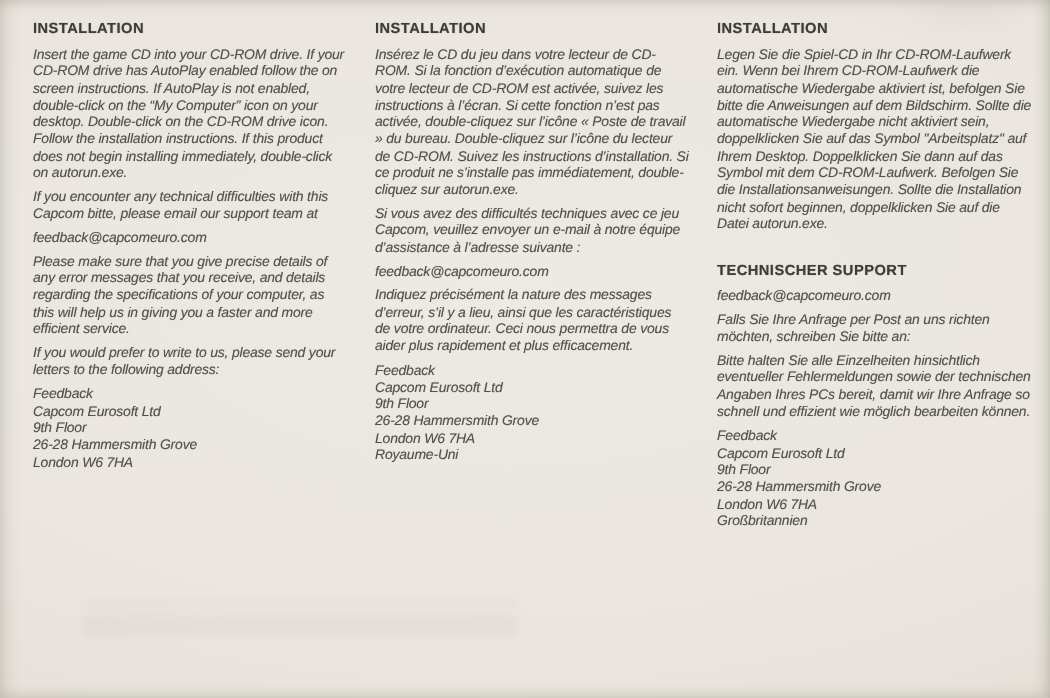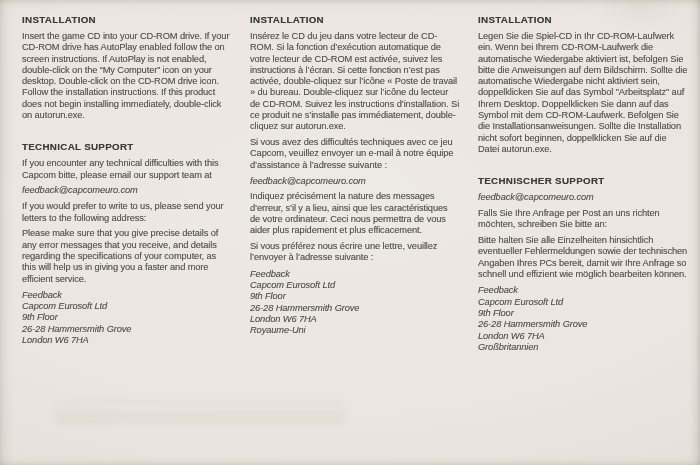--- a/index.html
+++ b/index.html
@@ -39,20 +39,21 @@
     text-shadow: 0 0 0.6px rgba(61, 60, 55, 0.55);
   }
   h2.second { margin-top: 20px; }
   p {
     font-size: 9.3px;
     line-height: 11.3px;
     letter-spacing: -0.12px;
     color: #53524c;
     margin: 0 0 4.5px 0;
     text-shadow: 0 0 0.5px rgba(83, 82, 76, 0.45);
+    font-style: italic;
   }
   p.em { font-style: italic; }
   p.address { font-style: italic; white-space: pre-line; margin-top: 5px; }
   
   .ghost {
     position: absolute;
     pointer-events: none;
     filter: blur(2.5px);
     opacity: 0.10;
   }
@@ -72,39 +73,37 @@
 <div class="page">
 
   <div class="ghost ghost-bottom-left"></div>
   <div class="ghost ghost-top-right"></div>
 
   <div class="columns">
 
     <div class="col">
       <h2>INSTALLATION</h2>
       <p>Insert the game CD into your CD-ROM drive. If your CD-ROM drive has AutoPlay enabled follow the on screen instructions. If AutoPlay is not enabled, double-click on the “My Computer” icon on your desktop. Double-click on the CD-ROM drive icon. Follow the installation instructions. If this product does not begin installing immediately, double-click on autorun.exe.</p>
-      <h2 class="second">TECHNICAL SUPPORT</h2>
       <p>If you encounter any technical difficulties with this Capcom bitte, please email our support team at</p>
       <p class="em">feedback@capcomeuro.com</p>
+      <p>Please make sure that you give precise details of any error messages that you receive, and details regarding the specifications of your computer, as this will help us in giving you a faster and more efficient service.</p>
       <p>If you would prefer to write to us, please send your letters to the following address:</p>
-      <p>Please make sure that you give precise details of any error messages that you receive, and details regarding the specifications of your computer, as this will help us in giving you a faster and more efficient service.</p>
       <p class="address">Feedback
 Capcom Eurosoft Ltd
 9th Floor
 26-28 Hammersmith Grove
 London W6 7HA</p>
     </div>
 
     <div class="col">
       <h2>INSTALLATION</h2>
       <p>Insérez le CD du jeu dans votre lecteur de CD-ROM. Si la fonction d’exécution automatique de votre lecteur de CD-ROM est activée, suivez les instructions à l’écran. Si cette fonction n’est pas activée, double-cliquez sur l’icône « Poste de travail » du bureau. Double-cliquez sur l’icône du lecteur de CD-ROM. Suivez les instructions d’installation. Si ce produit ne s’installe pas immédiatement, double-cliquez sur autorun.exe.</p>
       <p>Si vous avez des difficultés techniques avec ce jeu Capcom, veuillez envoyer un e-mail à notre équipe d’assistance à l’adresse suivante :</p>
       <p class="em">feedback@capcomeuro.com</p>
       <p>Indiquez précisément la nature des messages d’erreur, s’il y a lieu, ainsi que les caractéristiques de votre ordinateur. Ceci nous permettra de vous aider plus rapidement et plus efficacement.</p>
-      <p>Si vous préférez nous écrire une lettre, veuillez l’envoyer à l’adresse suivante :</p>
       <p class="address">Feedback
 Capcom Eurosoft Ltd
 9th Floor
 26-28 Hammersmith Grove
 London W6 7HA
 Royaume-Uni</p>
     </div>
 
     <div class="col">
       <h2>INSTALLATION</h2>

